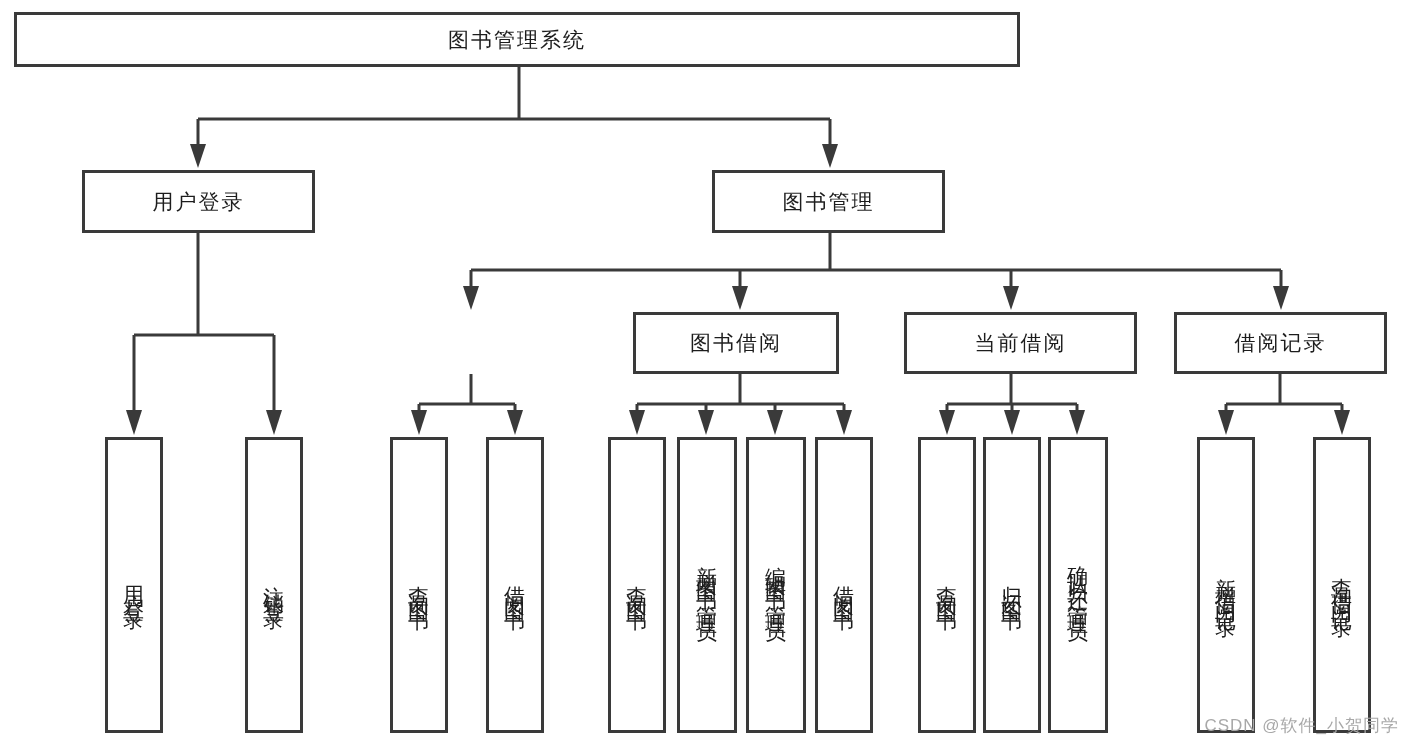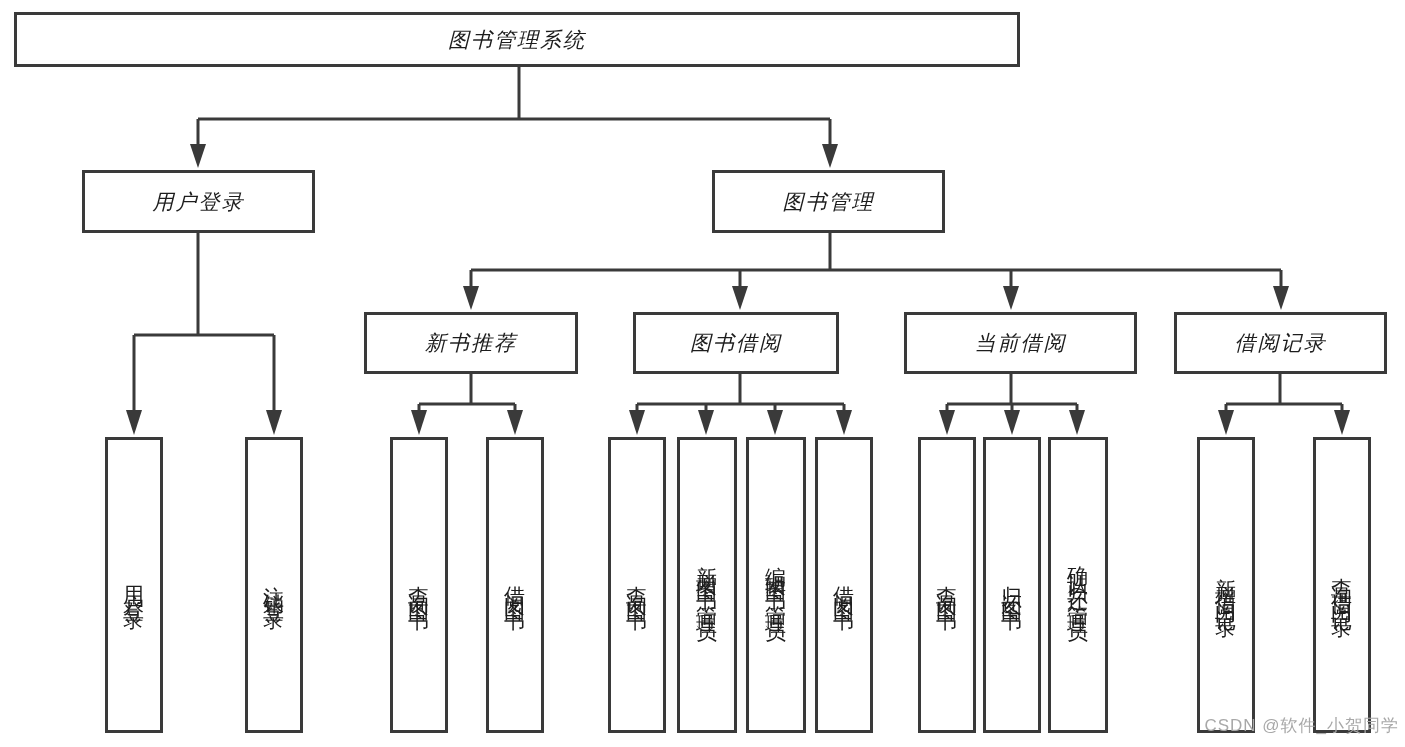--- a/index.html
+++ b/index.html
@@ -30,21 +30,20 @@
     box-sizing:border-box;
     background:#ffffff;
     border:3px solid var(--line);
     display:flex;align-items:center;justify-content:center;
     color:var(--text);
   }
   .hbox .label{
     font-size:21px;
     letter-spacing:2px;
     white-space:nowrap;
-    font-style:italic;
   }
   .vbox .vlabel{
     writing-mode:vertical-rl;
     text-orientation:mixed;
     font-size:21px;
     letter-spacing:8px;
     line-height:1;
     white-space:nowrap;
   }
   .watermark{
@@ -108,23 +107,20 @@
     <span class="label">图书管理系统</span>
   </div>
 
   <div class="box hbox" style="left:82px;top:170px;width:233px;height:63px">
     <span class="label">用户登录</span>
   </div>
   <div class="box hbox" style="left:712px;top:170px;width:233px;height:63px">
     <span class="label">图书管理</span>
   </div>
 
-  <div class="box hbox" style="left:364px;top:312px;width:214px;height:62px">
-    <span class="label">新书推荐</span>
-  </div>
   <div class="box hbox" style="left:633px;top:312px;width:206px;height:62px">
     <span class="label">图书借阅</span>
   </div>
   <div class="box hbox" style="left:904px;top:312px;width:233px;height:62px">
     <span class="label">当前借阅</span>
   </div>
   <div class="box hbox" style="left:1174px;top:312px;width:213px;height:62px">
     <span class="label">借阅记录</span>
   </div>
 

